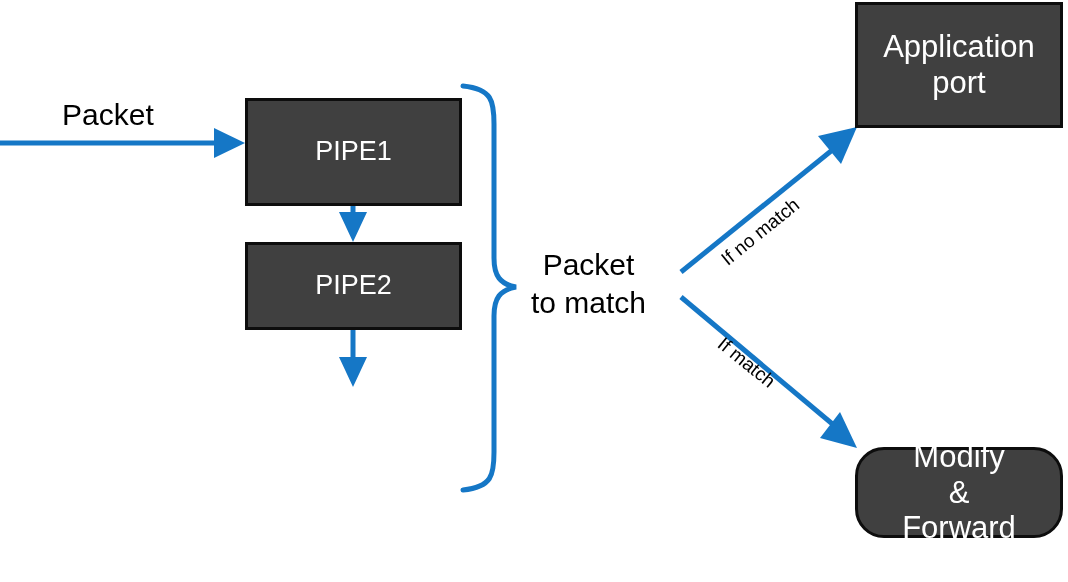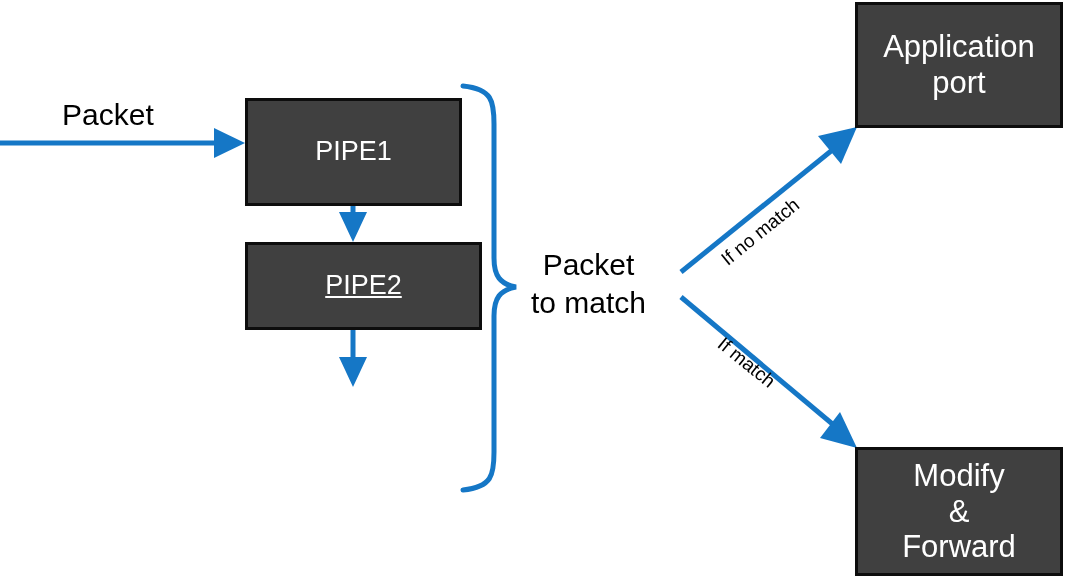--- a/index.html
+++ b/index.html
@@ -125,36 +125,36 @@
       <polygon points="820,438 857,448 840,412" fill="#1577c6"></polygon>
     </g>
   </svg>
 
   <div class="plain-label" id="packet-label">Packet</div>
 
   <div class="node-box pipe-box" style="left:245px; top:98px; width:217px; height:108px;">
     <span>PIPE1</span>
   </div>
 
-  <div class="node-box pipe-box" style="left:245px; top:242px; width:237px; height:88px;text-decoration:underline;">
+  <div class="node-box pipe-box" style="left:245px; top:242px; width:217px; height:88px;">
     <span>PIPE2</span>
   </div>
 
 
   <div class="plain-label" id="attempt-label" style="white-space: pre-line;">Packet
 to match</div>
 
   <div class="edge-label" id="label-if-no-match">If no match</div>
 
   <div class="edge-label" id="label-if-match">If match</div>
 
   <div class="node-box terminal-box" style="left:855px; top:2px; width:208px; height:126px;">
     <span style="white-space: pre-line;">Application
 port</span>
   </div>
 
-  <div class="node-box terminal-box" style="left:855px; top:447px; width:208px; height:129px;">
+  <div class="node-box terminal-box" style="left:855px; top:447px; width:208px; height:91px;border-radius:29px;">
     <span style="white-space: pre-line;">Modify
 &amp;
 Forward</span>
   </div>
 
 </div>
 
 </body></html>

